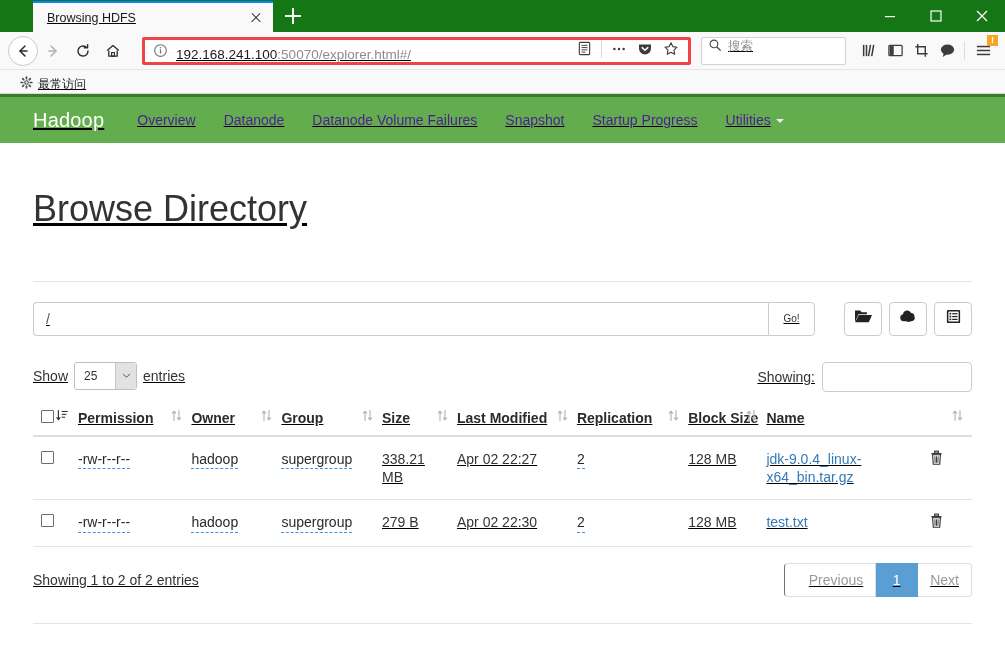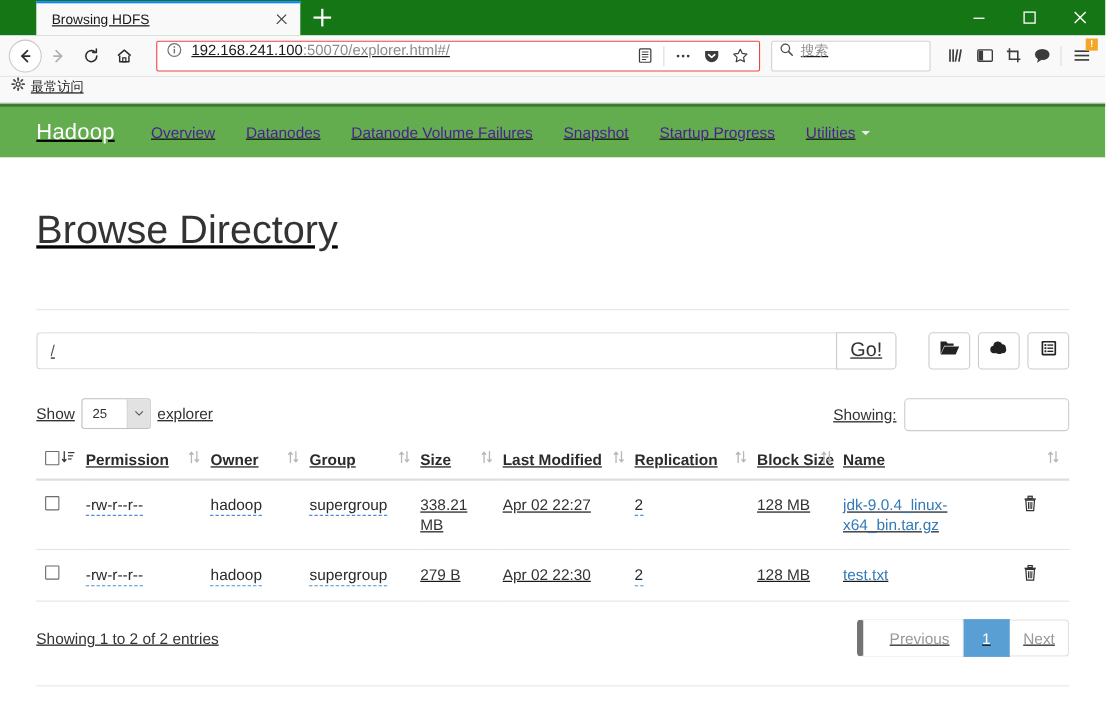--- a/index.html
+++ b/index.html
@@ -52,21 +52,21 @@
     height:38px; background:#f9f9fa; display:flex; align-items:center;
     padding:0 8px; flex:0 0 38px; border-bottom:1px solid #e6e6e6;
   }
   .navicon { width:30px; height:30px; display:flex; align-items:center; justify-content:center; cursor:pointer; }
   .backbtn {
     width:30px; height:30px; border:1px solid #c9c9c9; border-radius:50%;
     display:flex; align-items:center; justify-content:center; cursor:pointer; background:#fff;
   }
   .urlbar {
     flex:1; height:28px; margin:0 10px 0 14px; background:#fff;
-    border:1px solid #ef4444; border-radius:2px; display:flex; align-items:flex-start;
+    border:3px solid #ef4444; border-radius:2px; display:flex; align-items:flex-end;
     padding:0 4px 0 8px;
   }
   .urltext { font-size:13.5px; color:#1a1a1a; margin-left:8px; white-space:nowrap; }
   .urltext .dim { color:#8c8c8c; }
   .urlbar-right { margin-left:auto; display:flex; align-items:center; }
   .urlbar-sep { width:1px; height:18px; background:#dcdcdc; margin:0 4px; }
   .uicon { width:26px; height:26px; display:flex; align-items:center; justify-content:center; cursor:pointer; }
   .searchbar {
     width:145px; height:28px; background:#fff; border:1px solid #d2d2d4; border-radius:2px;
     display:flex; align-items:flex-start; padding:0 6px; margin-right:10px;
@@ -74,22 +74,22 @@
   .searchbar .ph { font-size:12.5px; color:#8f8f8f; margin-left:6px; }
   .chrome-right { display:flex; align-items:center; }
   .hamb { position:relative; width:28px; height:28px; display:flex; align-items:center; justify-content:center; cursor:pointer; }
   .hamb .badge {
     position:absolute; right:-1px; top:-2px; width:11px; height:11px; background:#f5a623;
     display:flex; align-items:center; justify-content:center;
     font-size:9px; color:#fff; font-weight:bold; line-height:1;
   }
 
   .bookmarks {
-    height:24px; background:#f9f9fa; display:flex; align-items:flex-start;
-    padding:0 6px; flex:0 0 24px; border-bottom:1px solid #d7d7db;
+    height:24px; background:#f9f9fa; display:flex; align-items:flex-end;
+    padding:0 16px; flex:0 0 24px; border-bottom:1px solid #d7d7db;
   }
   .bm-item { display:flex; align-items:center; cursor:pointer; padding:0 4px; }
   .bm-label { font-size:12px; color:#222; margin-left:5px; }
 
   
   .page { flex:1; background:#fff; overflow:hidden; position:relative; }
 
   .hnav {
     height:49px; background:#63ad4e; border-top:3px solid #3c7a2c;
     display:flex; align-items:center; padding-left:33px;
@@ -110,21 +110,21 @@
 
   .path-row { display:flex; align-items:center; margin-top:20px; }
   .path-group { display:flex; flex:1; }
   .path-input {
     flex:1; height:34px; border:1px solid #ccc; border-right:none; border-radius:4px 0 0 4px;
     padding:0 12px; font-size:14px; color:#555; font-family:"Liberation Sans", sans-serif;
     outline:none; background:#fff;
   }
   .go-btn {
     height:34px; min-width:47px; padding:0 12px; background:#fff; border:1px solid #ccc;
-    border-radius:0 4px 4px 0; font-size:18px; color:#333; cursor:pointer;
+    border-radius:0 4px 4px 0; font-size:10px; color:#333; cursor:pointer;
     font-family:"Liberation Sans", sans-serif;
   }
   .icon-btns { display:flex; margin-left:29px; }
   .icon-btn {
     width:38px; height:34px; background:#fff; border:1px solid #ccc; border-radius:4px;
     margin-left:7px; display:flex; align-items:center; justify-content:center; cursor:pointer;
   }
   .icon-btn:first-child { margin-left:0; }
 
   .ctrl-row { display:flex; align-items:flex-start; margin-top:26px; }
@@ -171,21 +171,21 @@
   .trash { cursor:pointer; display:inline-block; }
 
   .bottom-row { display:flex; align-items:center; margin-top:16px; }
   .showing { font-size:14px; color:#333; }
   .pager { margin-left:auto; display:flex; }
   .pg {
     min-width:42px; height:34px; padding:0 12px; border:1px solid #ddd; border-left:none;
     display:flex; align-items:center; justify-content:center; font-size:14px; cursor:pointer;
     background:#fff; color:#999;
   }
-  .pg:first-child { border-left:6px solid #737373; border-radius:4px 0 0 4px;padding-left:24px; }
+  .pg:first-child { border-left:1px solid #737373; border-radius:4px 0 0 4px;padding-left:24px; }
   .pg:last-child { border-radius:0 4px 4px 0; }
   .pg.active { background:#5a9fd4; color:#fff; border-color:#5a9fd4; }
 
   .footer-hr { height:1px; background:#e5e5e5; margin-top:26px; }
   .footer-txt { font-size:14px; color:#333; margin-top:17px; }
 </style>
 </head>
 <body>
 
 <div class="browser">
@@ -353,21 +353,21 @@
       </span>
       <span class="bm-label">最常访问</span>
     </div>
   </div>
 
   <div class="page">
 
     <div class="hnav">
       <span class="brand">Hadoop</span>
       <span class="hnav-link">Overview</span>
-      <span class="hnav-link">Datanodes</span>
+      <span class="hnav-link">Datanode</span>
       <span class="hnav-link">Datanode Volume Failures</span>
       <span class="hnav-link">Snapshot</span>
       <span class="hnav-link">Startup Progress</span>
       <span class="hnav-link"><span>Utilities</span><span class="caret"></span></span>
     </div>
 
     <div class="container">
       <h1 class="page-title">Browse Directory</h1>
       <div class="hr"></div>
 
@@ -416,21 +416,21 @@
           <span class="sel-wrap">
             <select class="entries">
               <option selected="">25</option><option>10</option><option>50</option><option>100</option>
             </select>
             <span class="sel-arrow">
               <svg width="9" height="9" viewBox="0 0 10 10">
                   <path d="M1.5 3.5 L5 7 L8.5 3.5" fill="none" stroke="#555" stroke-width="1.1" stroke-linecap="round" stroke-linejoin="round"></path>
                 </svg>
             </span>
           </span>
-          <span>explorer</span>
+          <span>entries</span>
         </div>
         <div class="search-wrap">
           <span class="search-label">Showing:</span>
           <input class="search-input" type="text" value="" style="">
         </div>
       </div>
 
       <table class="dt">
         <thead>
           <tr>

